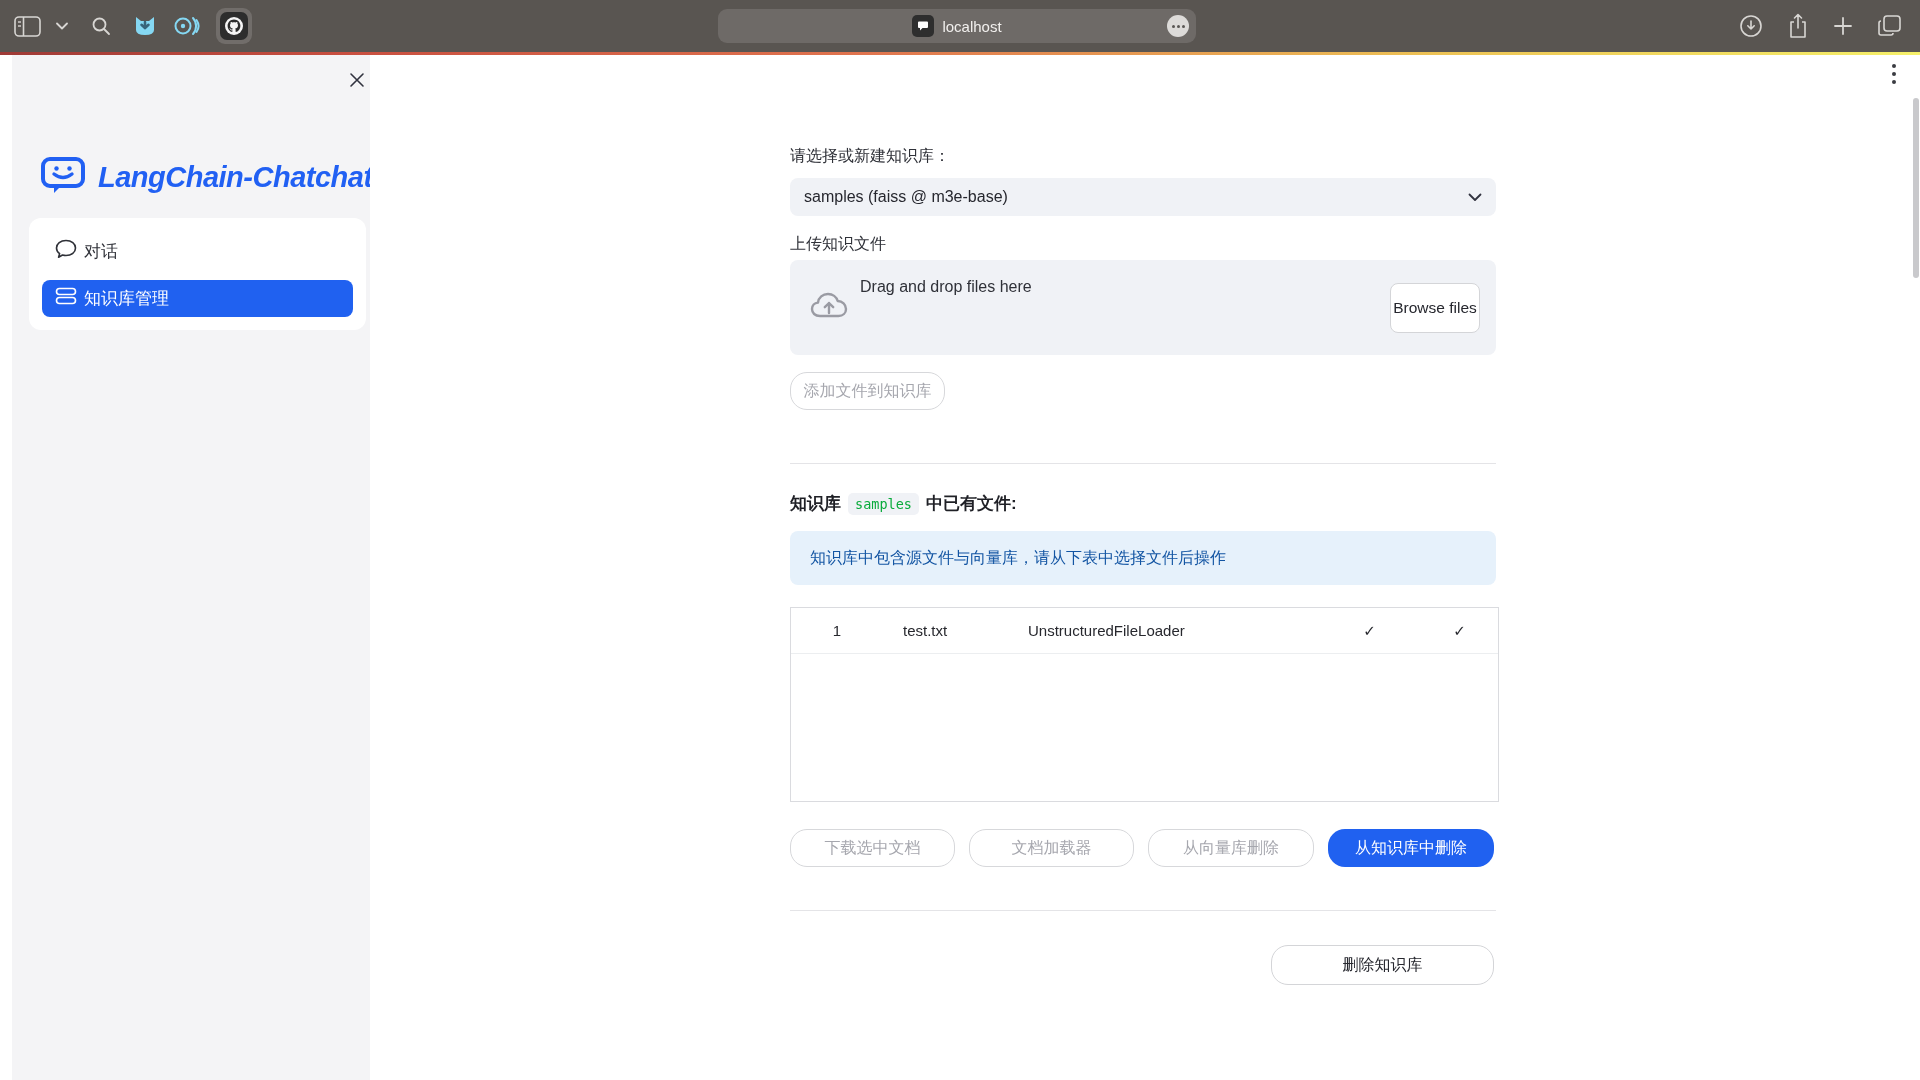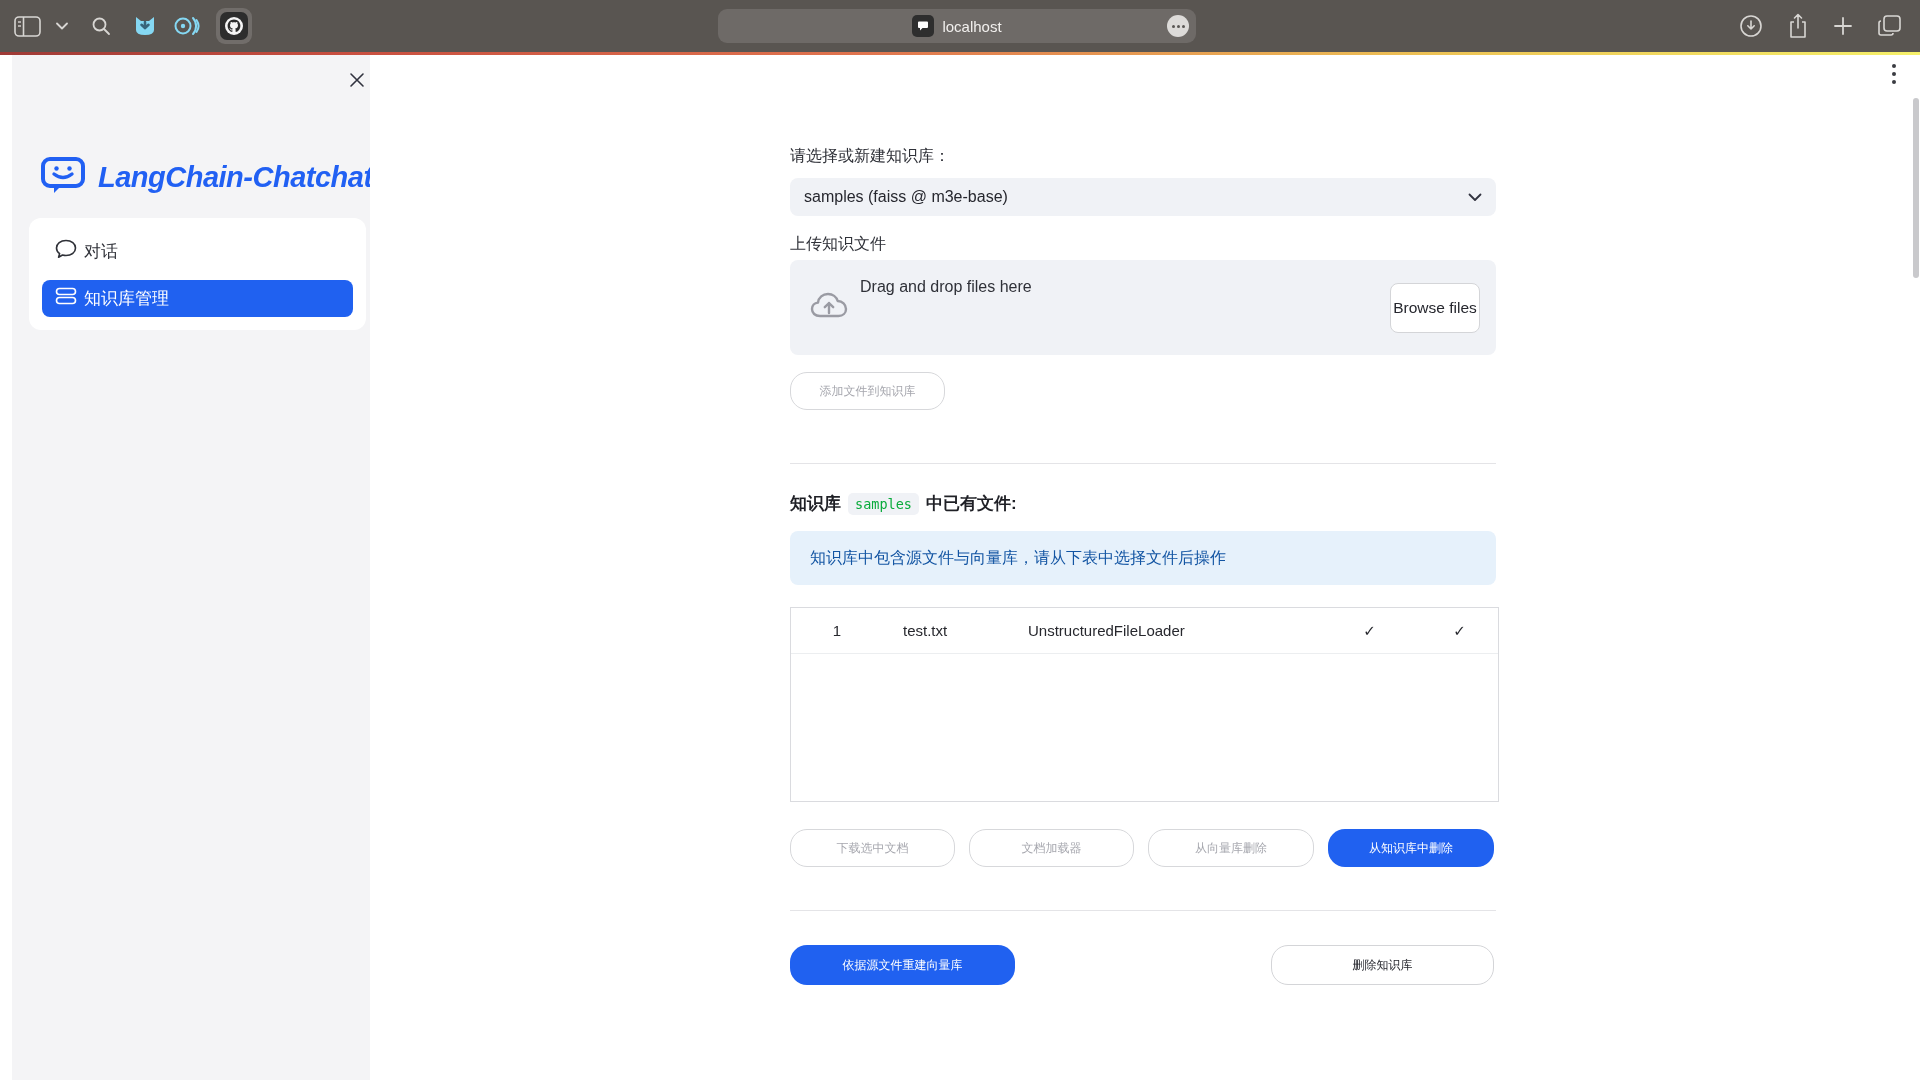--- a/index.html
+++ b/index.html
@@ -48,21 +48,21 @@
 
   .dropzone{position:absolute;left:790px;top:260px;width:706px;height:95px;background:#f0f2f6;
           border-radius:8px;box-sizing:border-box;}
   .dz-cloud{position:absolute;left:20px;top:30px;}
   .dz-title{position:absolute;left:70px;top:18px;font-size:16px;color:#2f3138;}
   .dz-hint{position:absolute;left:70px;top:43px;width:512px;font-size:13.7px;line-height:1.55;color:#8a8d98;}
   .browse-btn{position:absolute;right:16px;top:23px;width:88px;height:48px;background:#fff;
           border:1px solid #d4d5d8;border-radius:8px;display:flex;align-items:center;justify-content:center;
           text-align:center;font-size:15.5px;color:#26272e;line-height:1.45;}
 
-  .btn{box-sizing:border-box;border-radius:17px;font-size:12px;display:flex;align-items:center;
+  .btn{box-sizing:border-box;border-radius:17px;font-size:16px;display:flex;align-items:center;
           justify-content:center;cursor:pointer;white-space:nowrap;}
   .btn.secondary{background:#fff;border:1px solid #d4d5d8;color:#26272e;}
   .btn.disabled{background:#fff;border:1px solid #d7d8db;color:#a6a7ae;cursor:default;}
   .btn.primary{background:#2061f0;border:none;color:#fff;}
 
   .add-btn{position:absolute;left:790px;top:372px;width:155px;height:38px;}
   .divider{position:absolute;left:790px;width:706px;height:1px;background:#e4e4e7;}
 
   .files-heading{position:absolute;left:790px;top:492px;font-size:17px;font-weight:600;color:#1f2026;
           display:flex;align-items:center;justify-content:space-between;}
@@ -282,16 +282,15 @@
     </div>
   </div>
 
   <div class="btn disabled act-btn" style="left:790px;width:165px;">下载选中文档</div>
   <div class="btn disabled act-btn" style="left:969px;width:165px;">文档加载器</div>
   <div class="btn disabled act-btn" style="left:1148px;width:166px;">从向量库删除</div>
   <div class="btn primary act-btn" style="left:1328px;width:166px;">从知识库中删除</div>
 
   <div class="divider" style="top:910px;"></div>
 
-  <div class="btn primary rebuild-btn">依据源文件重建向量库</div>
   <div class="btn secondary deletekb-btn">删除知识库</div>
 
 </div>
 
 </body></html>

